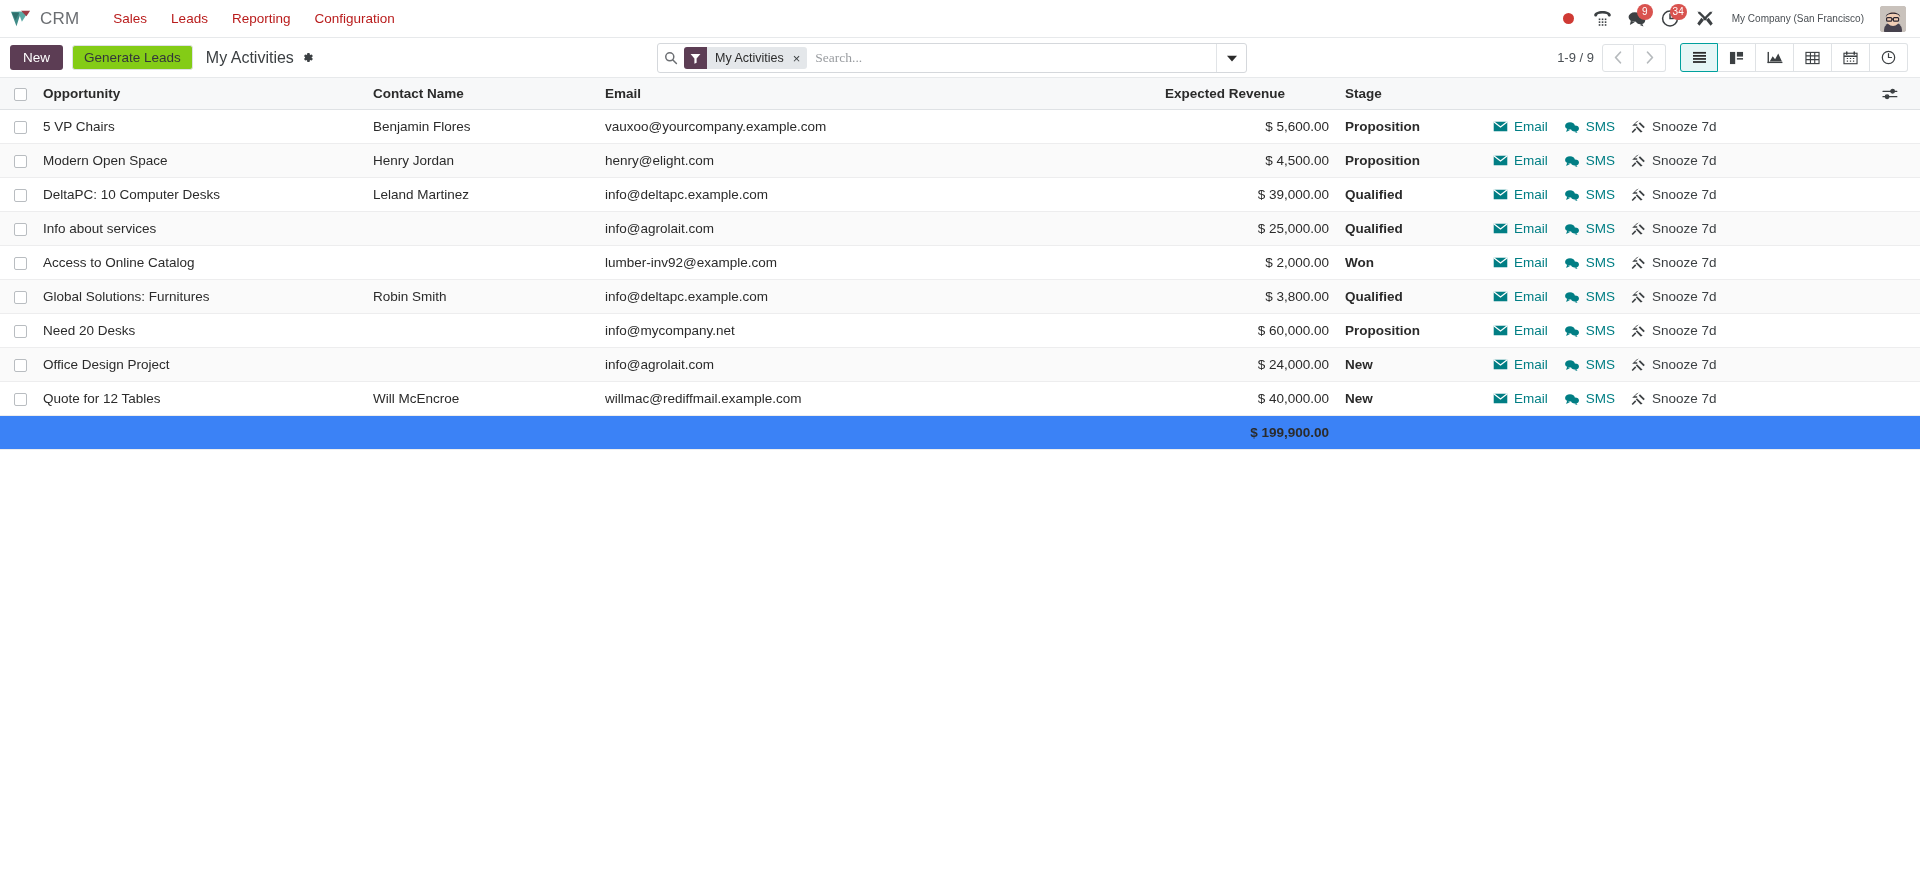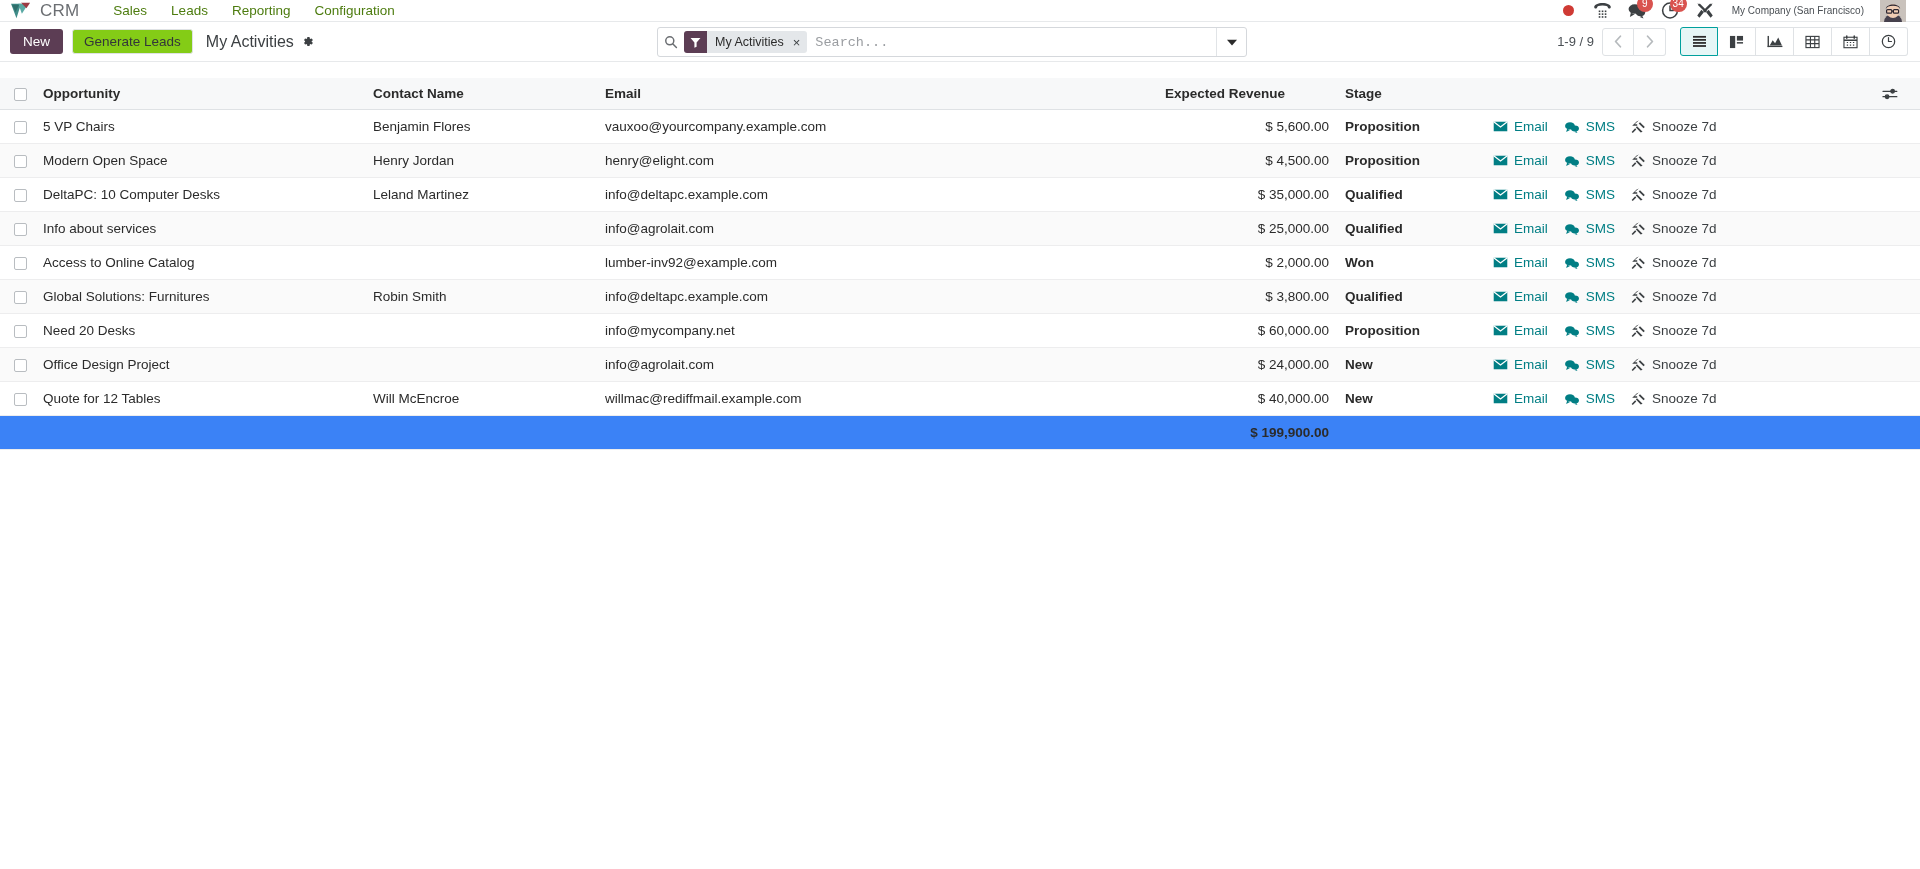--- a/index.html
+++ b/index.html
@@ -7,21 +7,21 @@
     width: 1920px; height: 869px;
     background: #ffffff;
     font-family: "Liberation Sans", sans-serif;
     font-size: 14px;
     color: #2b2b2b;
     overflow: hidden;
   }
 
   
   .navbar {
-    height: 22px;
+    height: 38px;
     background: #ffffff;
     border-bottom: 1px solid #e7e9eb;
     display: flex;
     align-items: center;
     padding: 0 14px 0 10px;
     position: relative;
   }
   .brand {
     display: flex;
     align-items: center;
@@ -31,21 +31,21 @@
   }
   .brand-logo { width: 22px; height: 20px; display:block; }
   .brand-name {
     font-size: 17px;
     color: #6b6e72;
     letter-spacing: .2px;
   }
   .nav-links { display: flex; align-items: center; gap: 0; }
   .nav-link {
     font-size: 13.5px;
-    color: #4d7c0f;
+    color: #b91c1c;
     padding: 8px 12px;
     cursor: pointer;
     white-space: nowrap;
   }
 
   .nav-right {
     margin-left: auto;
     display: flex;
     align-items: center;
     gap: 0px;
@@ -186,21 +186,21 @@
     display: flex; align-items: center;
     padding: 0 7px 0 3px;
     cursor: pointer;
     font-size: 13px;
   }
   .search-input {
     flex: 1 1 auto;
     border: none;
     outline: none;
     font-size: 13.5px;
-    font-family: Liberation Mono, monospace;
+    font-family: Liberation Serif, serif;
     color: #2b2b2b;
     padding: 0 8px;
     background: transparent;
   }
   .search-input::placeholder { color: #9a9da1; }
   .search-caret {
     width: 30px;
     border-left: 1px solid #e1e4e7;
     display: flex; align-items: center; justify-content: center;
     cursor: pointer;
@@ -246,21 +246,21 @@
   }
   .vbtn:first-child { border-left: 1px solid #dfe2e5; border-radius: 3px 0 0 3px; }
   .vbtn:last-child { border-radius: 0 3px 3px 0; }
   .vbtn.active {
     border: 1px solid #00a09d;
     background: #e6f6f6;
     z-index: 2;
   }
 
   
-  .tablewrap { width: 100%; margin-top: 16px; }
+  .tablewrap { width: 100%; }
   table.list {
     width: 100%;
     border-collapse: collapse;
     font-size: 13.5px;
   }
   table.list thead th {
     background: #f7f8f9;
     border-bottom: 1px solid #dfe2e5;
     font-weight: bold;
     color: #2b2b2b;
@@ -633,21 +633,21 @@
     <td class="c-opt"></td>
   </tr>
 
   <tr>
     <td class="c-check">
       <span class="cb"></span>
     </td>
     <td class="c-opp">DeltaPC: 10 Computer Desks</td>
     <td class="c-contact">Leland Martinez</td>
     <td class="c-email">info@deltapc.example.com</td>
-    <td class="c-rev">$ 35,000.00</td>
+    <td class="c-rev">$ 39,000.00</td>
     <td class="c-stage">Qualified</td>
     <td class="c-act">
       <div class="actions">
         <span class="act teal">
           <span>
             <svg width="15" height="11" viewBox="0 0 16 12" fill="#017e84" aria-hidden="true">
               <path d="M.6.8h14.8v10.4H.6z"></path>
               <path d="M.6.8 L8 6.6 L15.4.8" fill="none" stroke="#ffffff" stroke-width="1.4"></path>
             </svg>
           </span>

